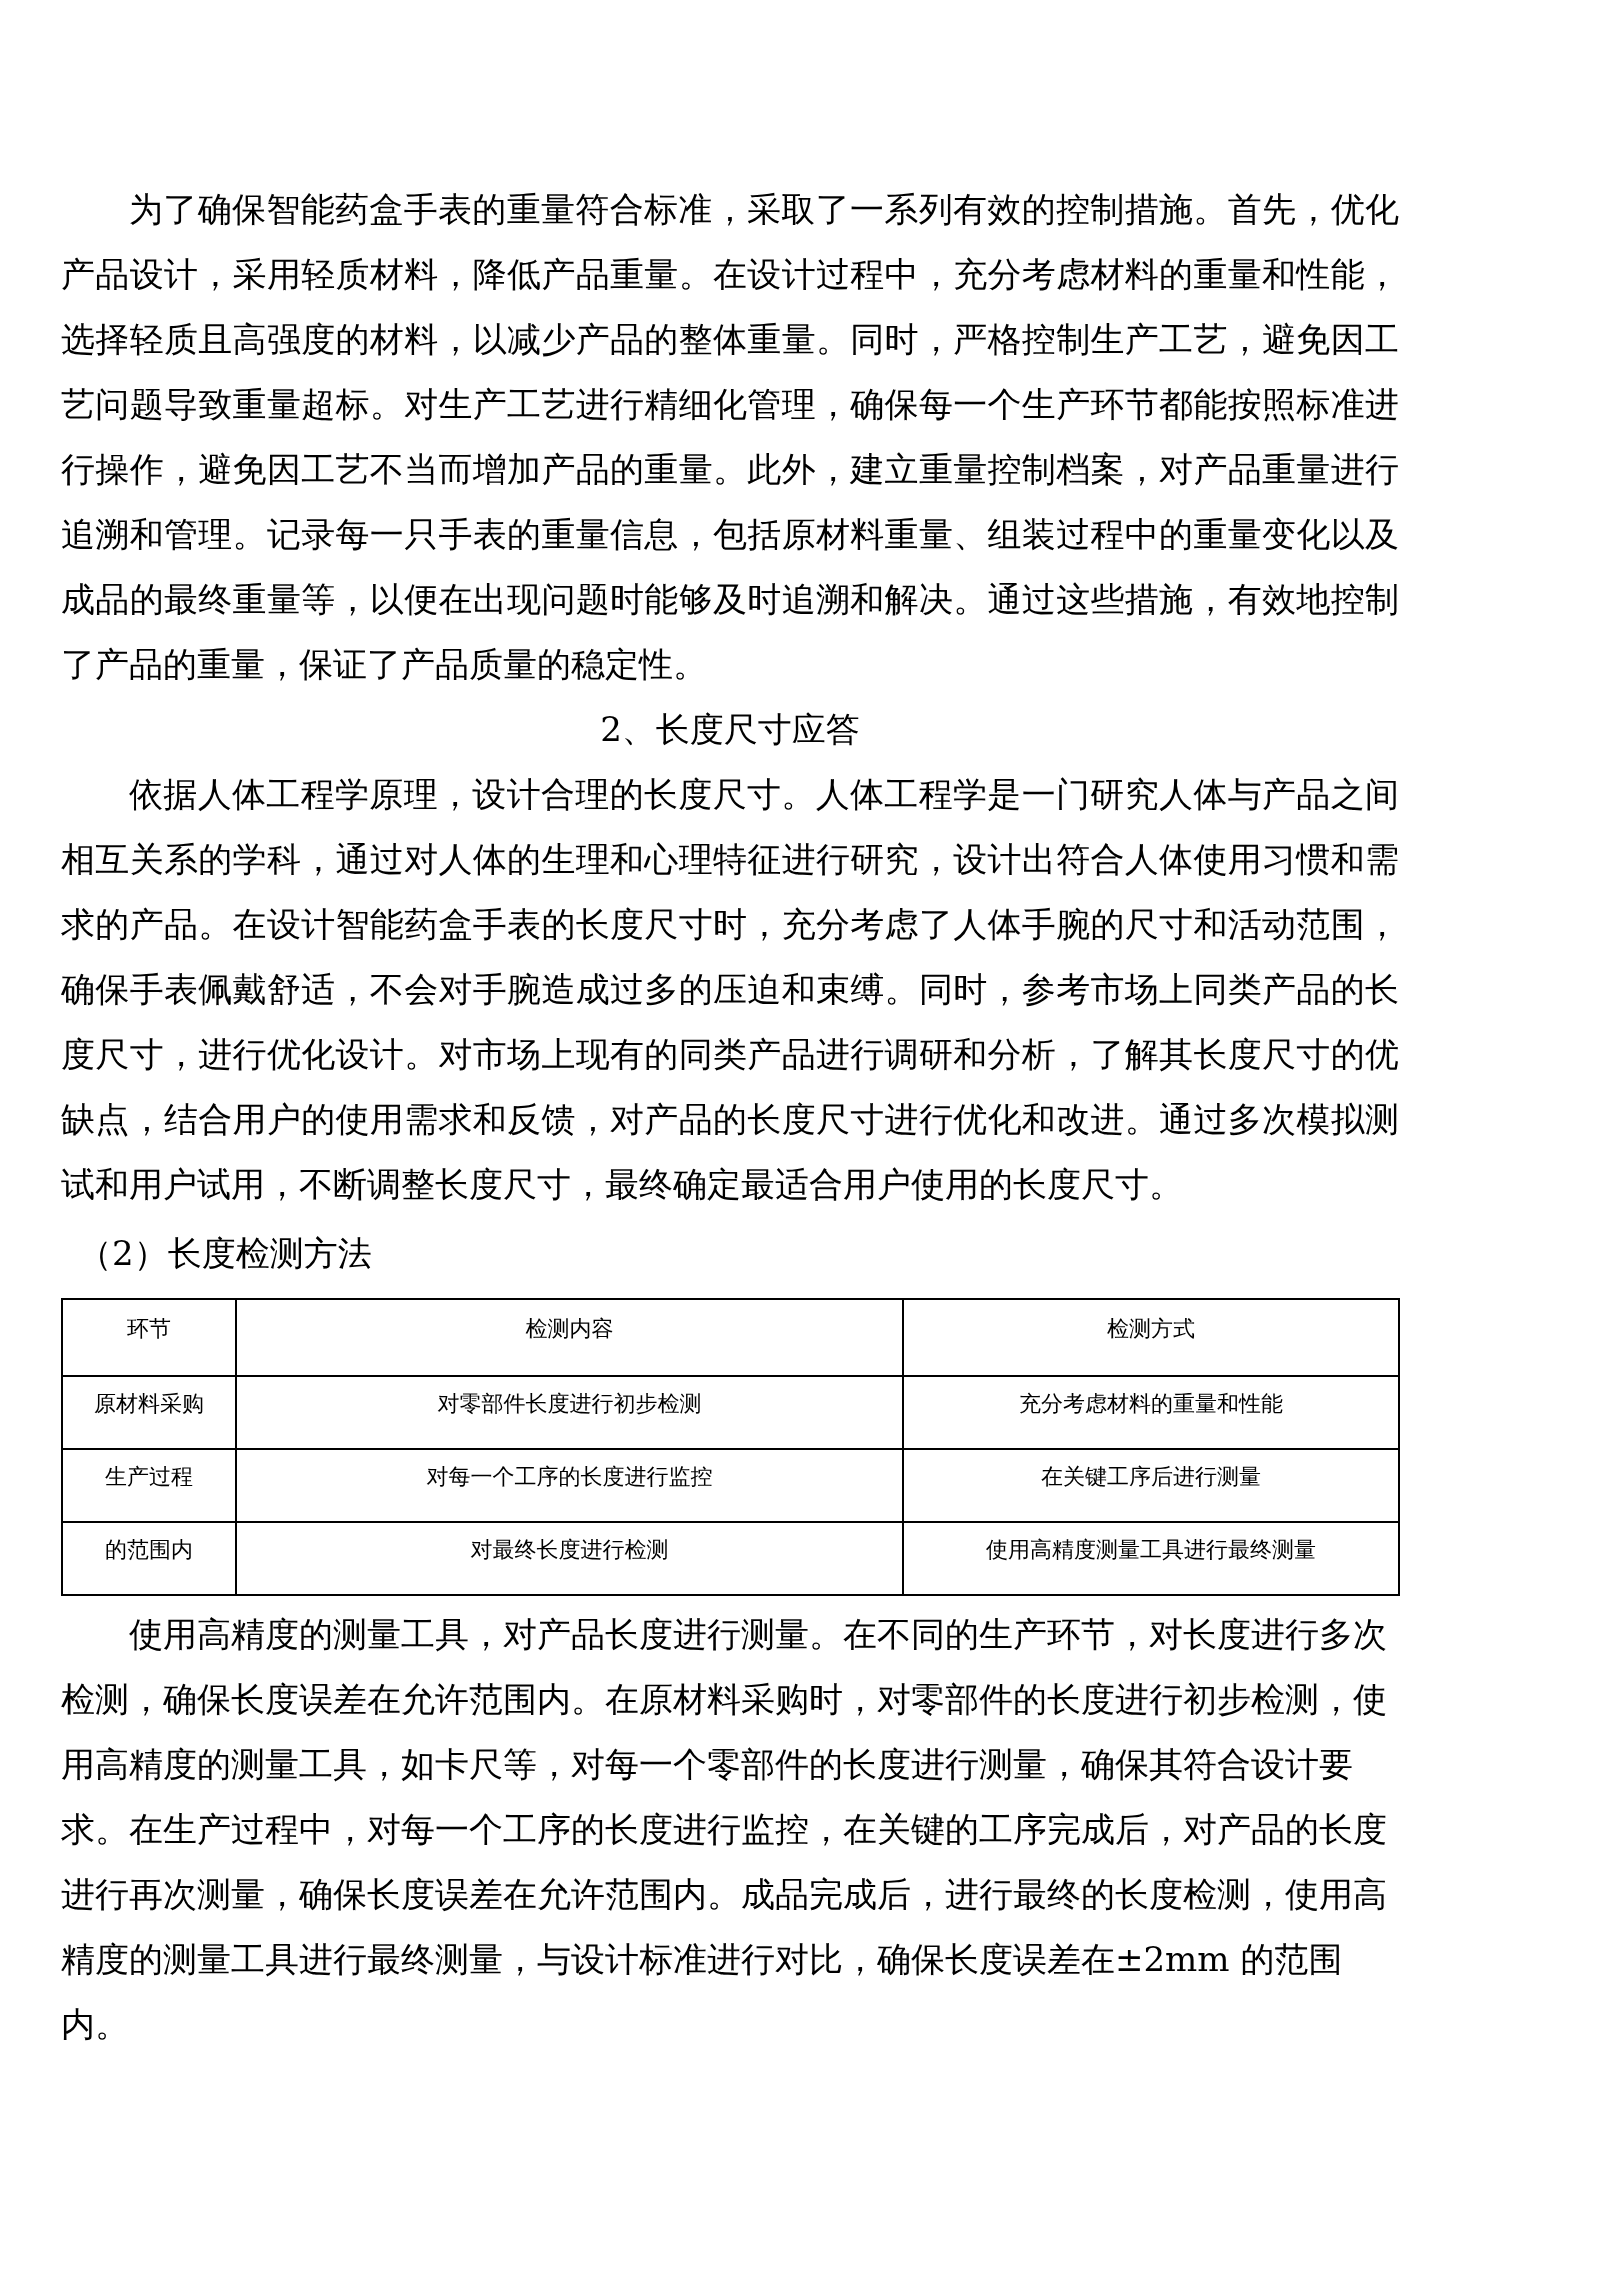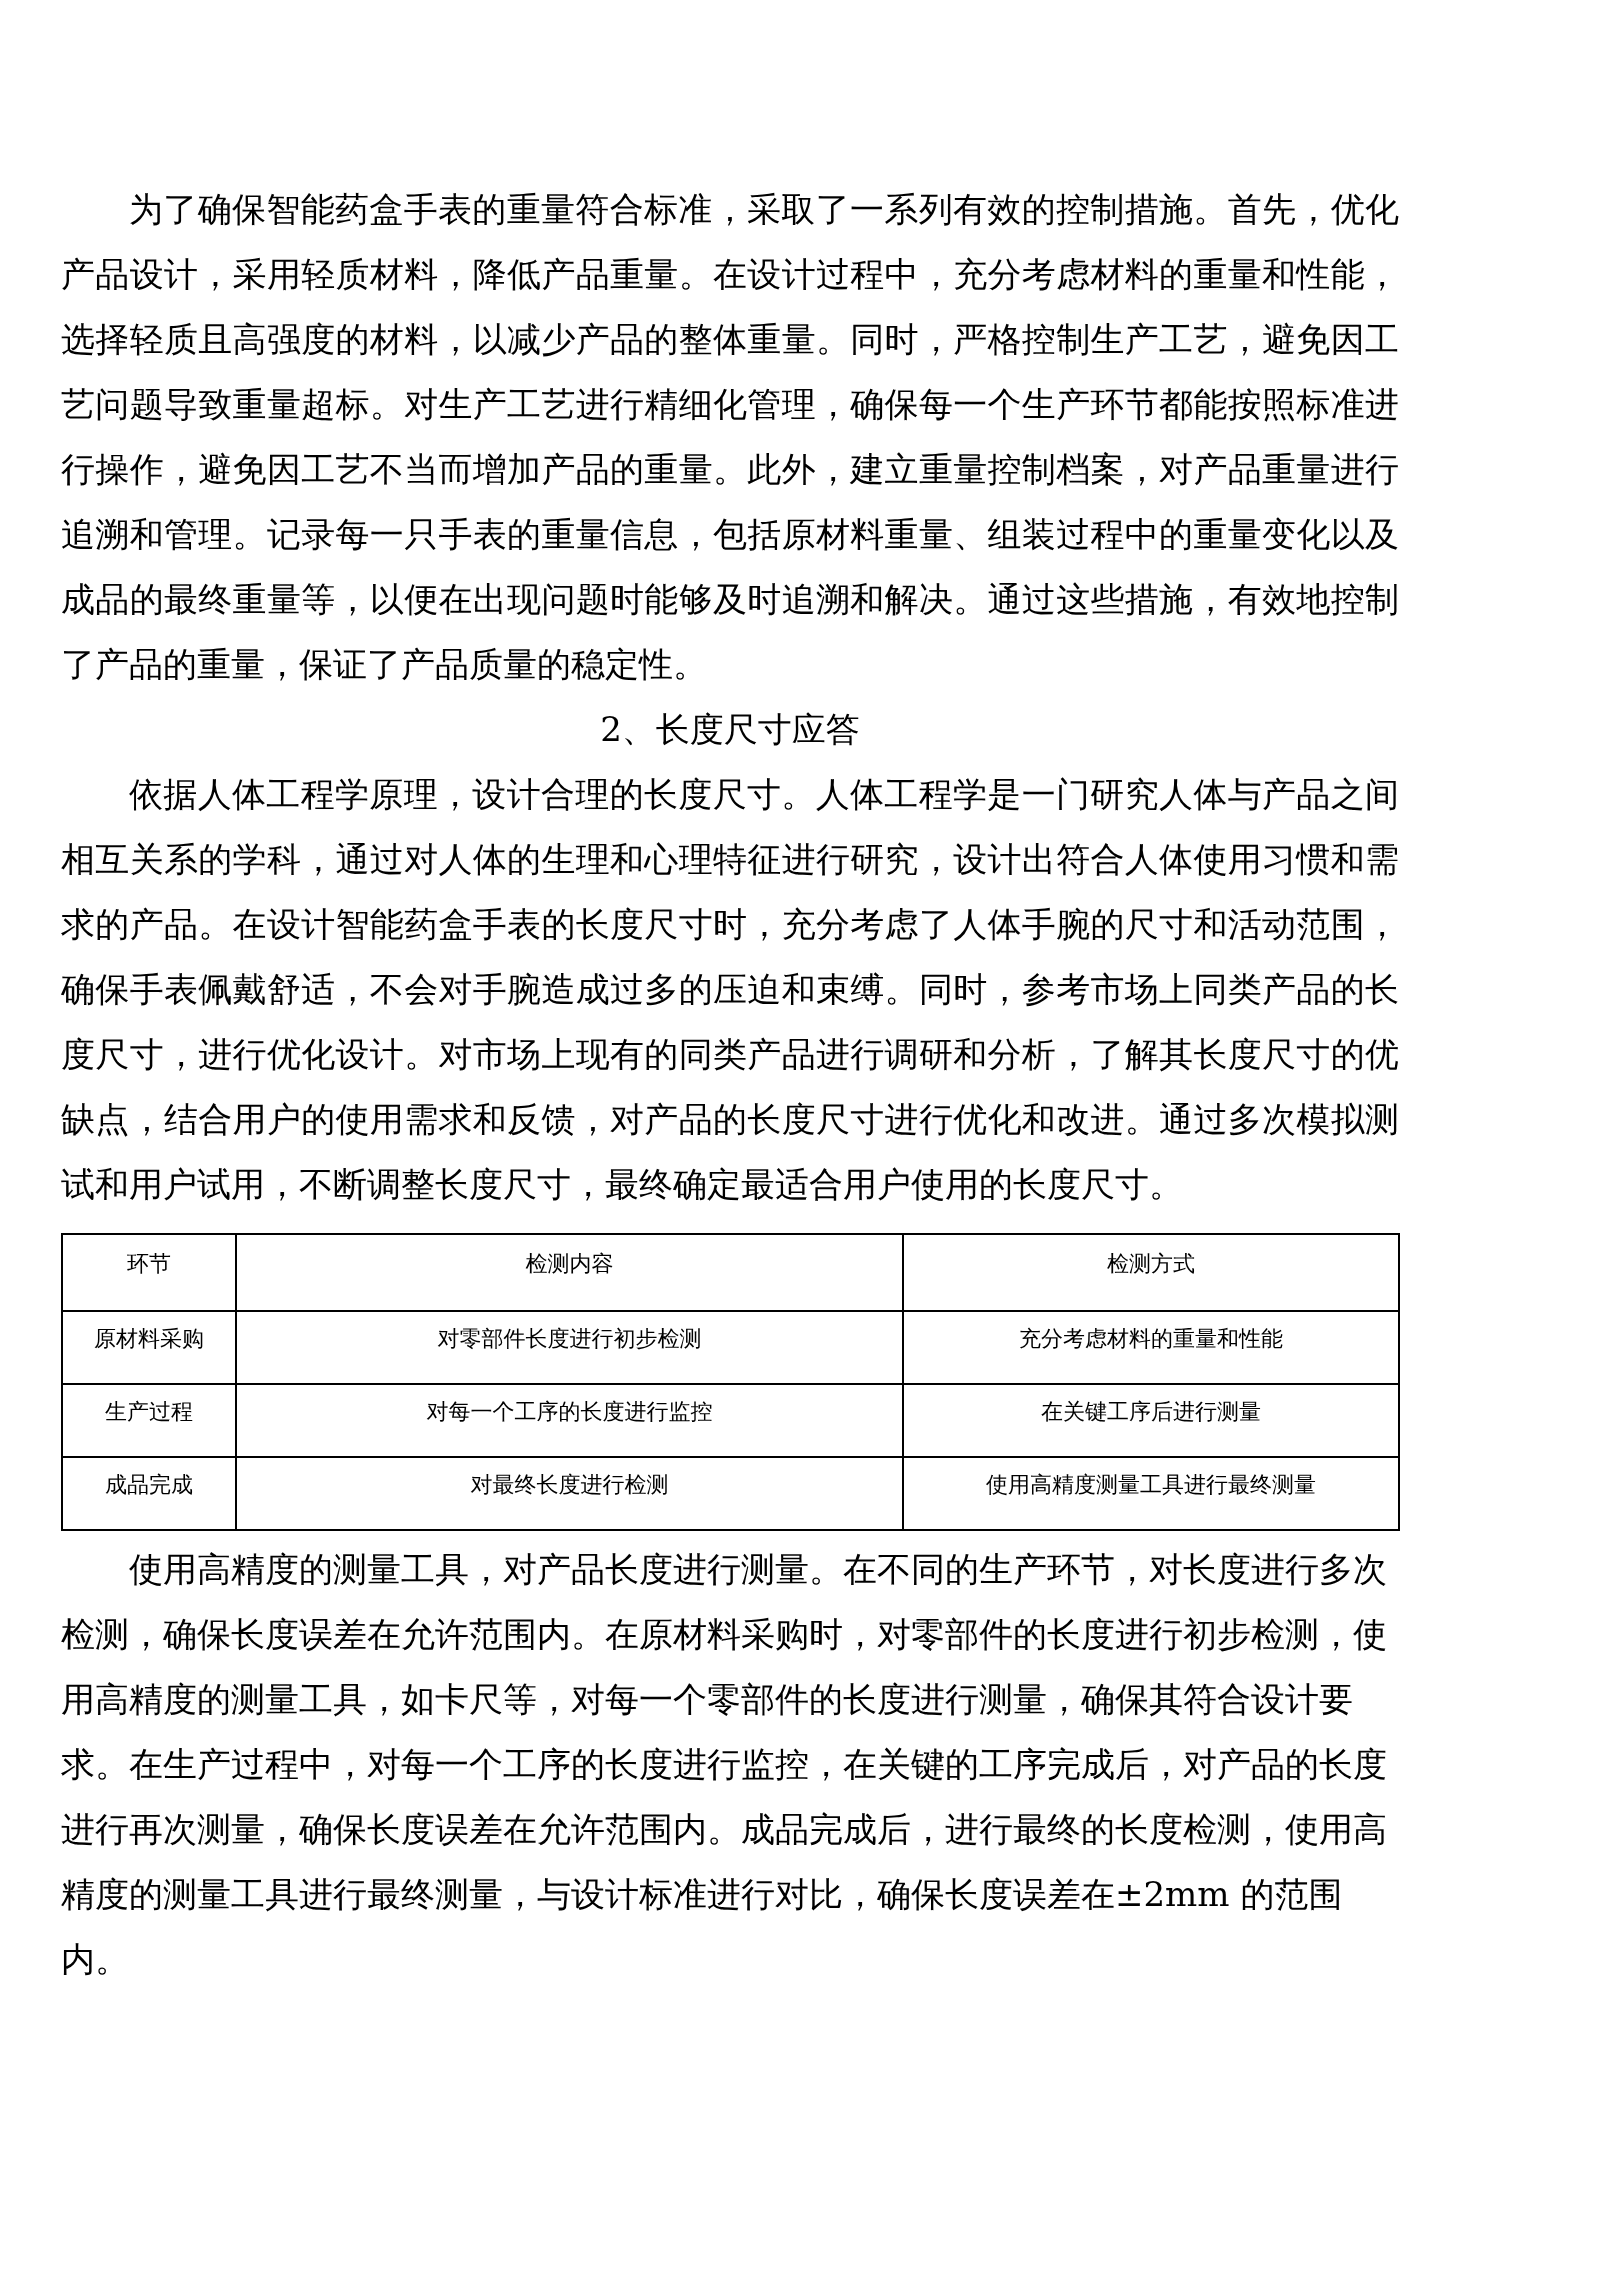--- a/index.html
+++ b/index.html
@@ -88,20 +88,21 @@
 
     <p class="para">为了确保智能药盒手表的重量符合标准，采取了一系列有效的控制措施。首先，优化产品设计，采用轻质材料，降低产品重量。在设计过程中，充分考虑材料的重量和性能，选择轻质且高强度的材料，以减少产品的整体重量。同时，严格控制生产工艺，避免因工艺问题导致重量超标。对生产工艺进行精细化管理，确保每一个生产环节都能按照标准进行操作，避免因工艺不当而增加产品的重量。此外，建立重量控制档案，对产品重量进行追溯和管理。记录每一只手表的重量信息，包括原材料重量、组装过程中的重量变化以及成品的最终重量等，以便在出现问题时能够及时追溯和解决。通过这些措施，有效地控制了产品的重量，保证了产品质量的稳定性。</p>
 
     <p class="heading">2、长度尺寸应答</p>
 
 
     <p class="para">依据人体工程学原理，设计合理的长度尺寸。人体工程学是一门研究人体与产品之间相互关系的学科，通过对人体的生理和心理特征进行研究，设计出符合人体使用习惯和需求的产品。在设计智能药盒手表的长度尺寸时，充分考虑了人体手腕的尺寸和活动范围，确保手表佩戴舒适，不会对手腕造成过多的压迫和束缚。同时，参考市场上同类产品的长度尺寸，进行优化设计。对市场上现有的同类产品进行调研和分析，了解其长度尺寸的优缺点，结合用户的使用需求和反馈，对产品的长度尺寸进行优化和改进。通过多次模拟测试和用户试用，不断调整长度尺寸，最终确定最适合用户使用的长度尺寸。</p>
 
     <div class="gap-sm"></div>
 
+    <p class="subheading">（2）长度检测方法</p>
 
     <table class="detect-table">
       <colgroup>
         <col class="c1">
           <col class="c2">
           <col class="c3">
       </colgroup>
       <thead>
         <tr>
           <th>环节</th>
@@ -114,21 +115,21 @@
           <td>原材料采购</td>
           <td>对零部件长度进行初步检测</td>
           <td>充分考虑材料的重量和性能</td>
         </tr>
         <tr>
           <td>生产过程</td>
           <td>对每一个工序的长度进行监控</td>
           <td>在关键工序后进行测量</td>
         </tr>
         <tr>
-          <td>成品完成</td>
+          <td>的范围内</td>
           <td>对最终长度进行检测</td>
           <td>使用高精度测量工具进行最终测量</td>
         </tr>
       </tbody>
     </table>
 
     <p class="para">使用高精度的测量工具，对产品长度进行测量。在不同的生产环节，对长度进行多次检测，确保长度误差在允许范围内。在原材料采购时，对零部件的长度进行初步检测，使用高精度的测量工具，如卡尺等，对每一个零部件的长度进行测量，确保其符合设计要求。在生产过程中，对每一个工序的长度进行监控，在关键的工序完成后，对产品的长度进行再次测量，确保长度误差在允许范围内。成品完成后，进行最终的长度检测，使用高精度的测量工具进行最终测量，与设计标准进行对比，确保长度误差在±2mm 的范围内。</p>
 
   </div>
 </div>

